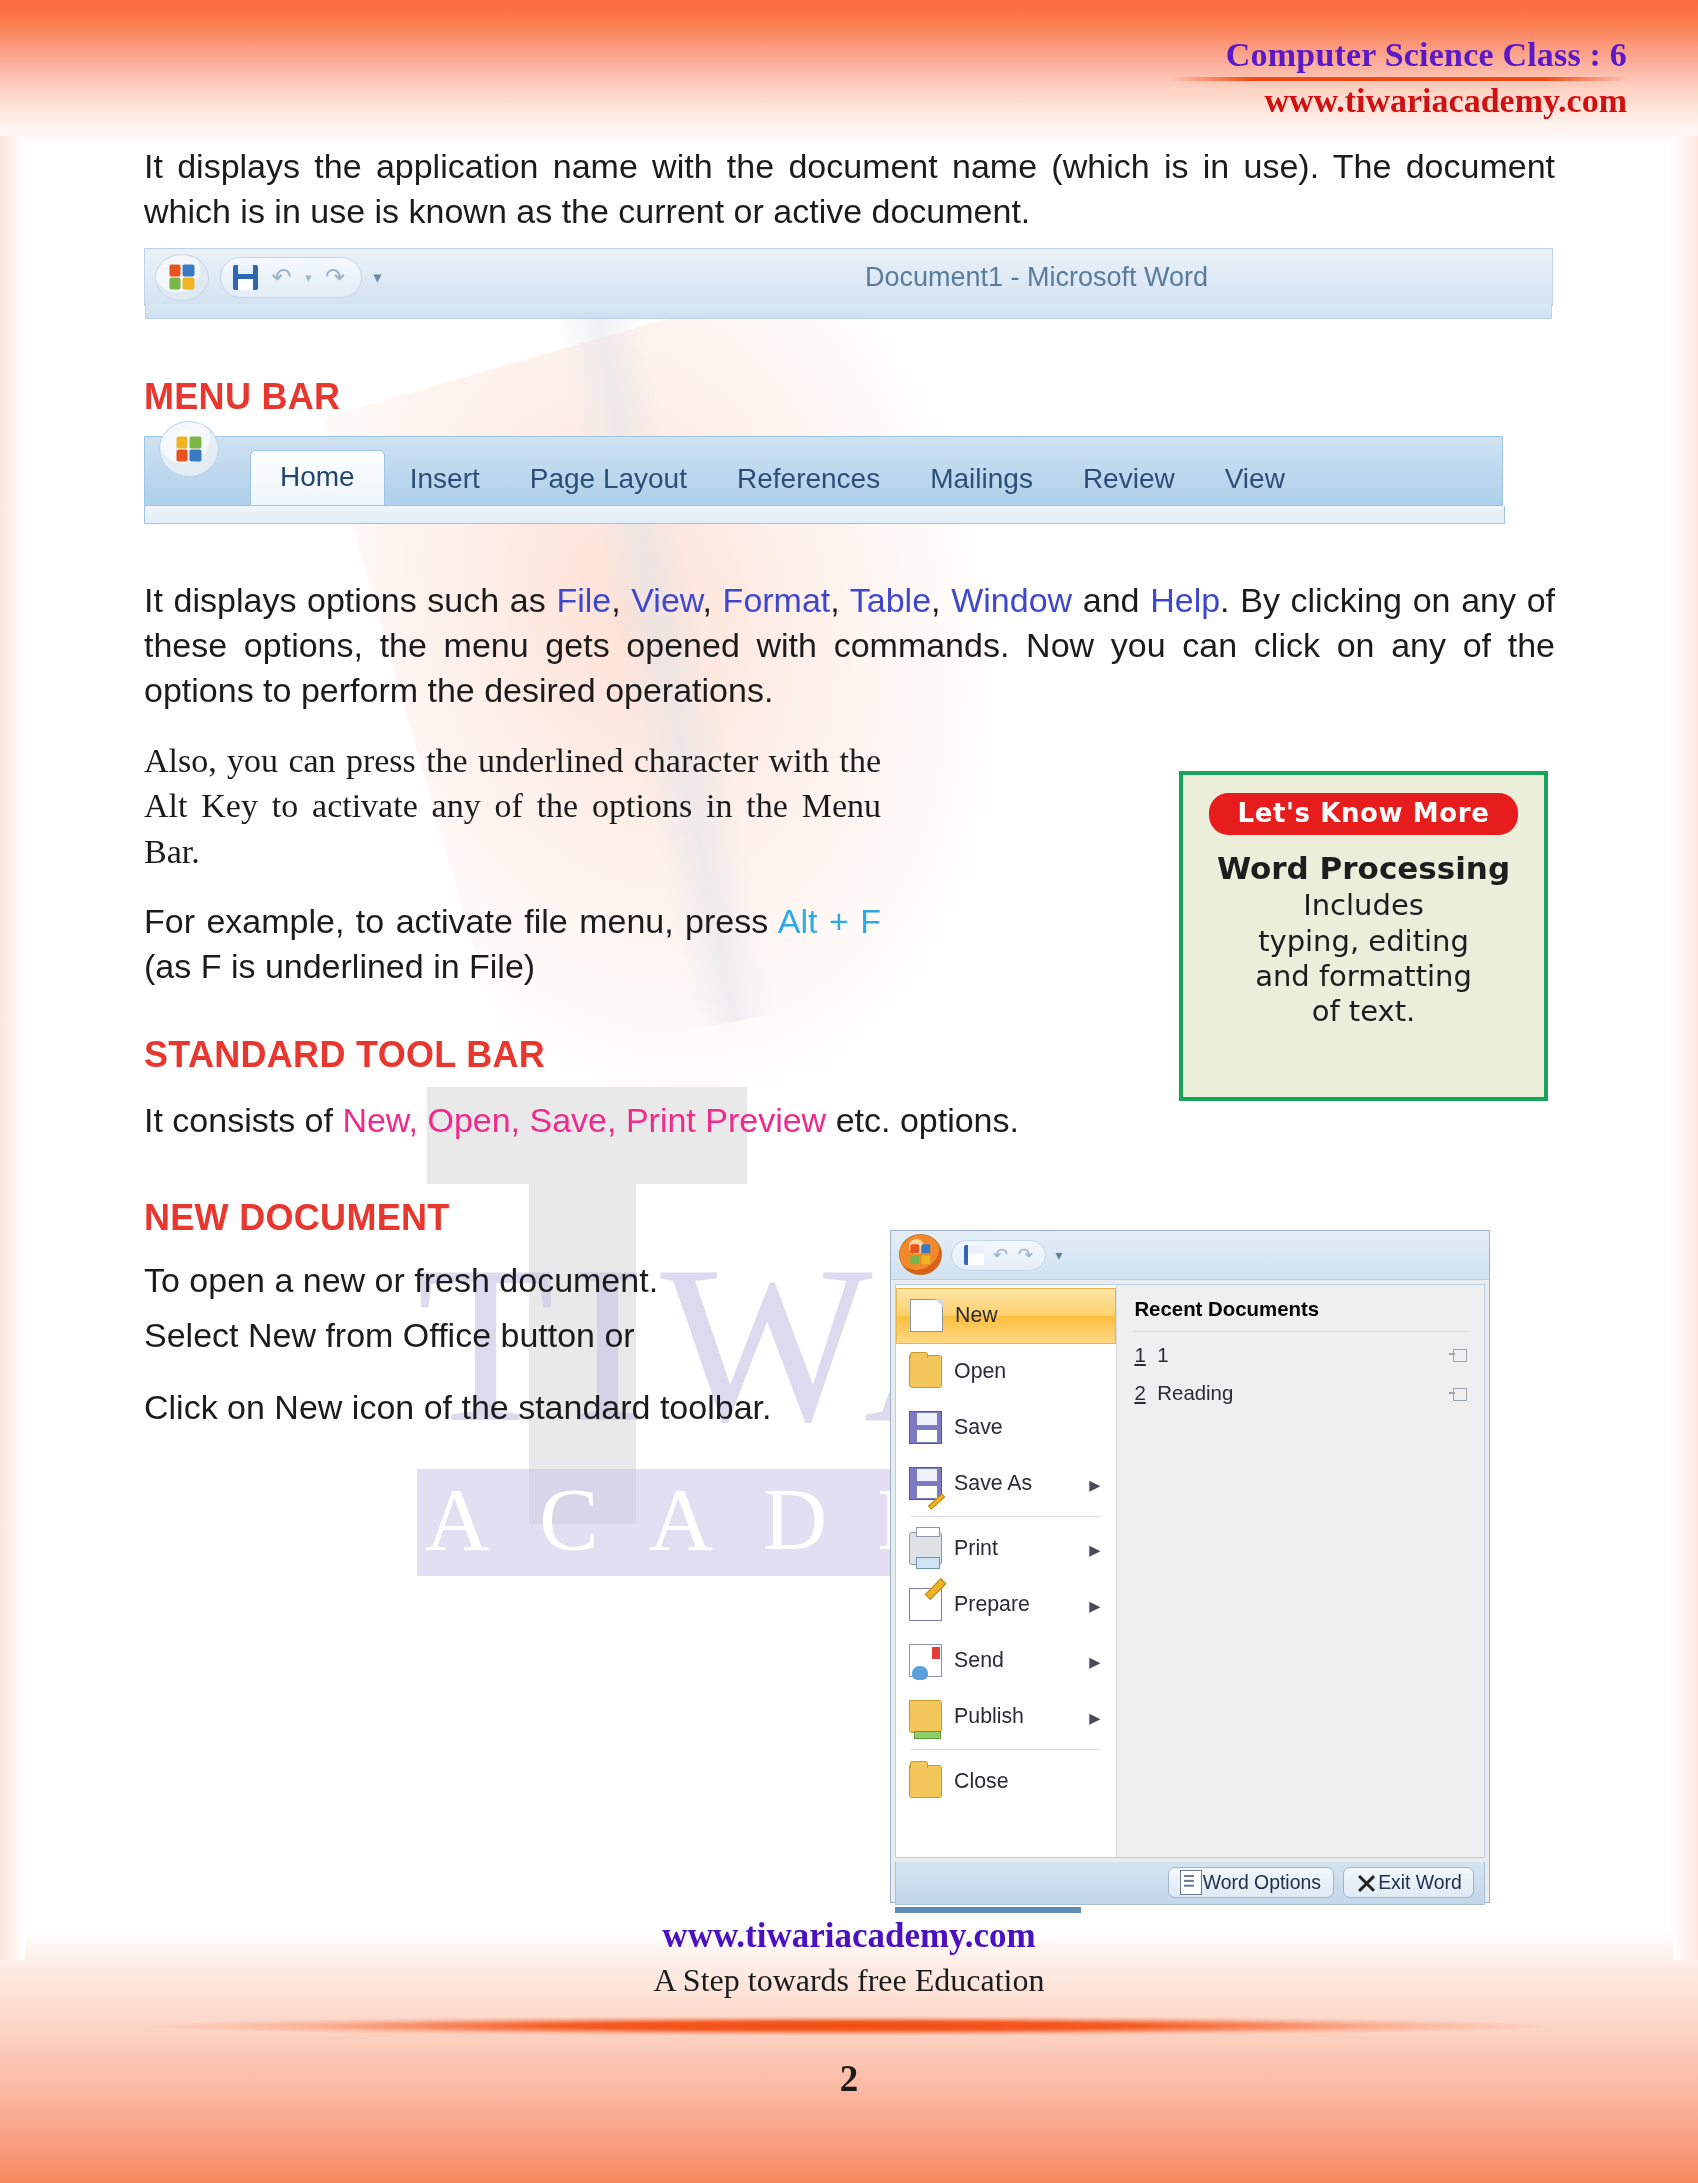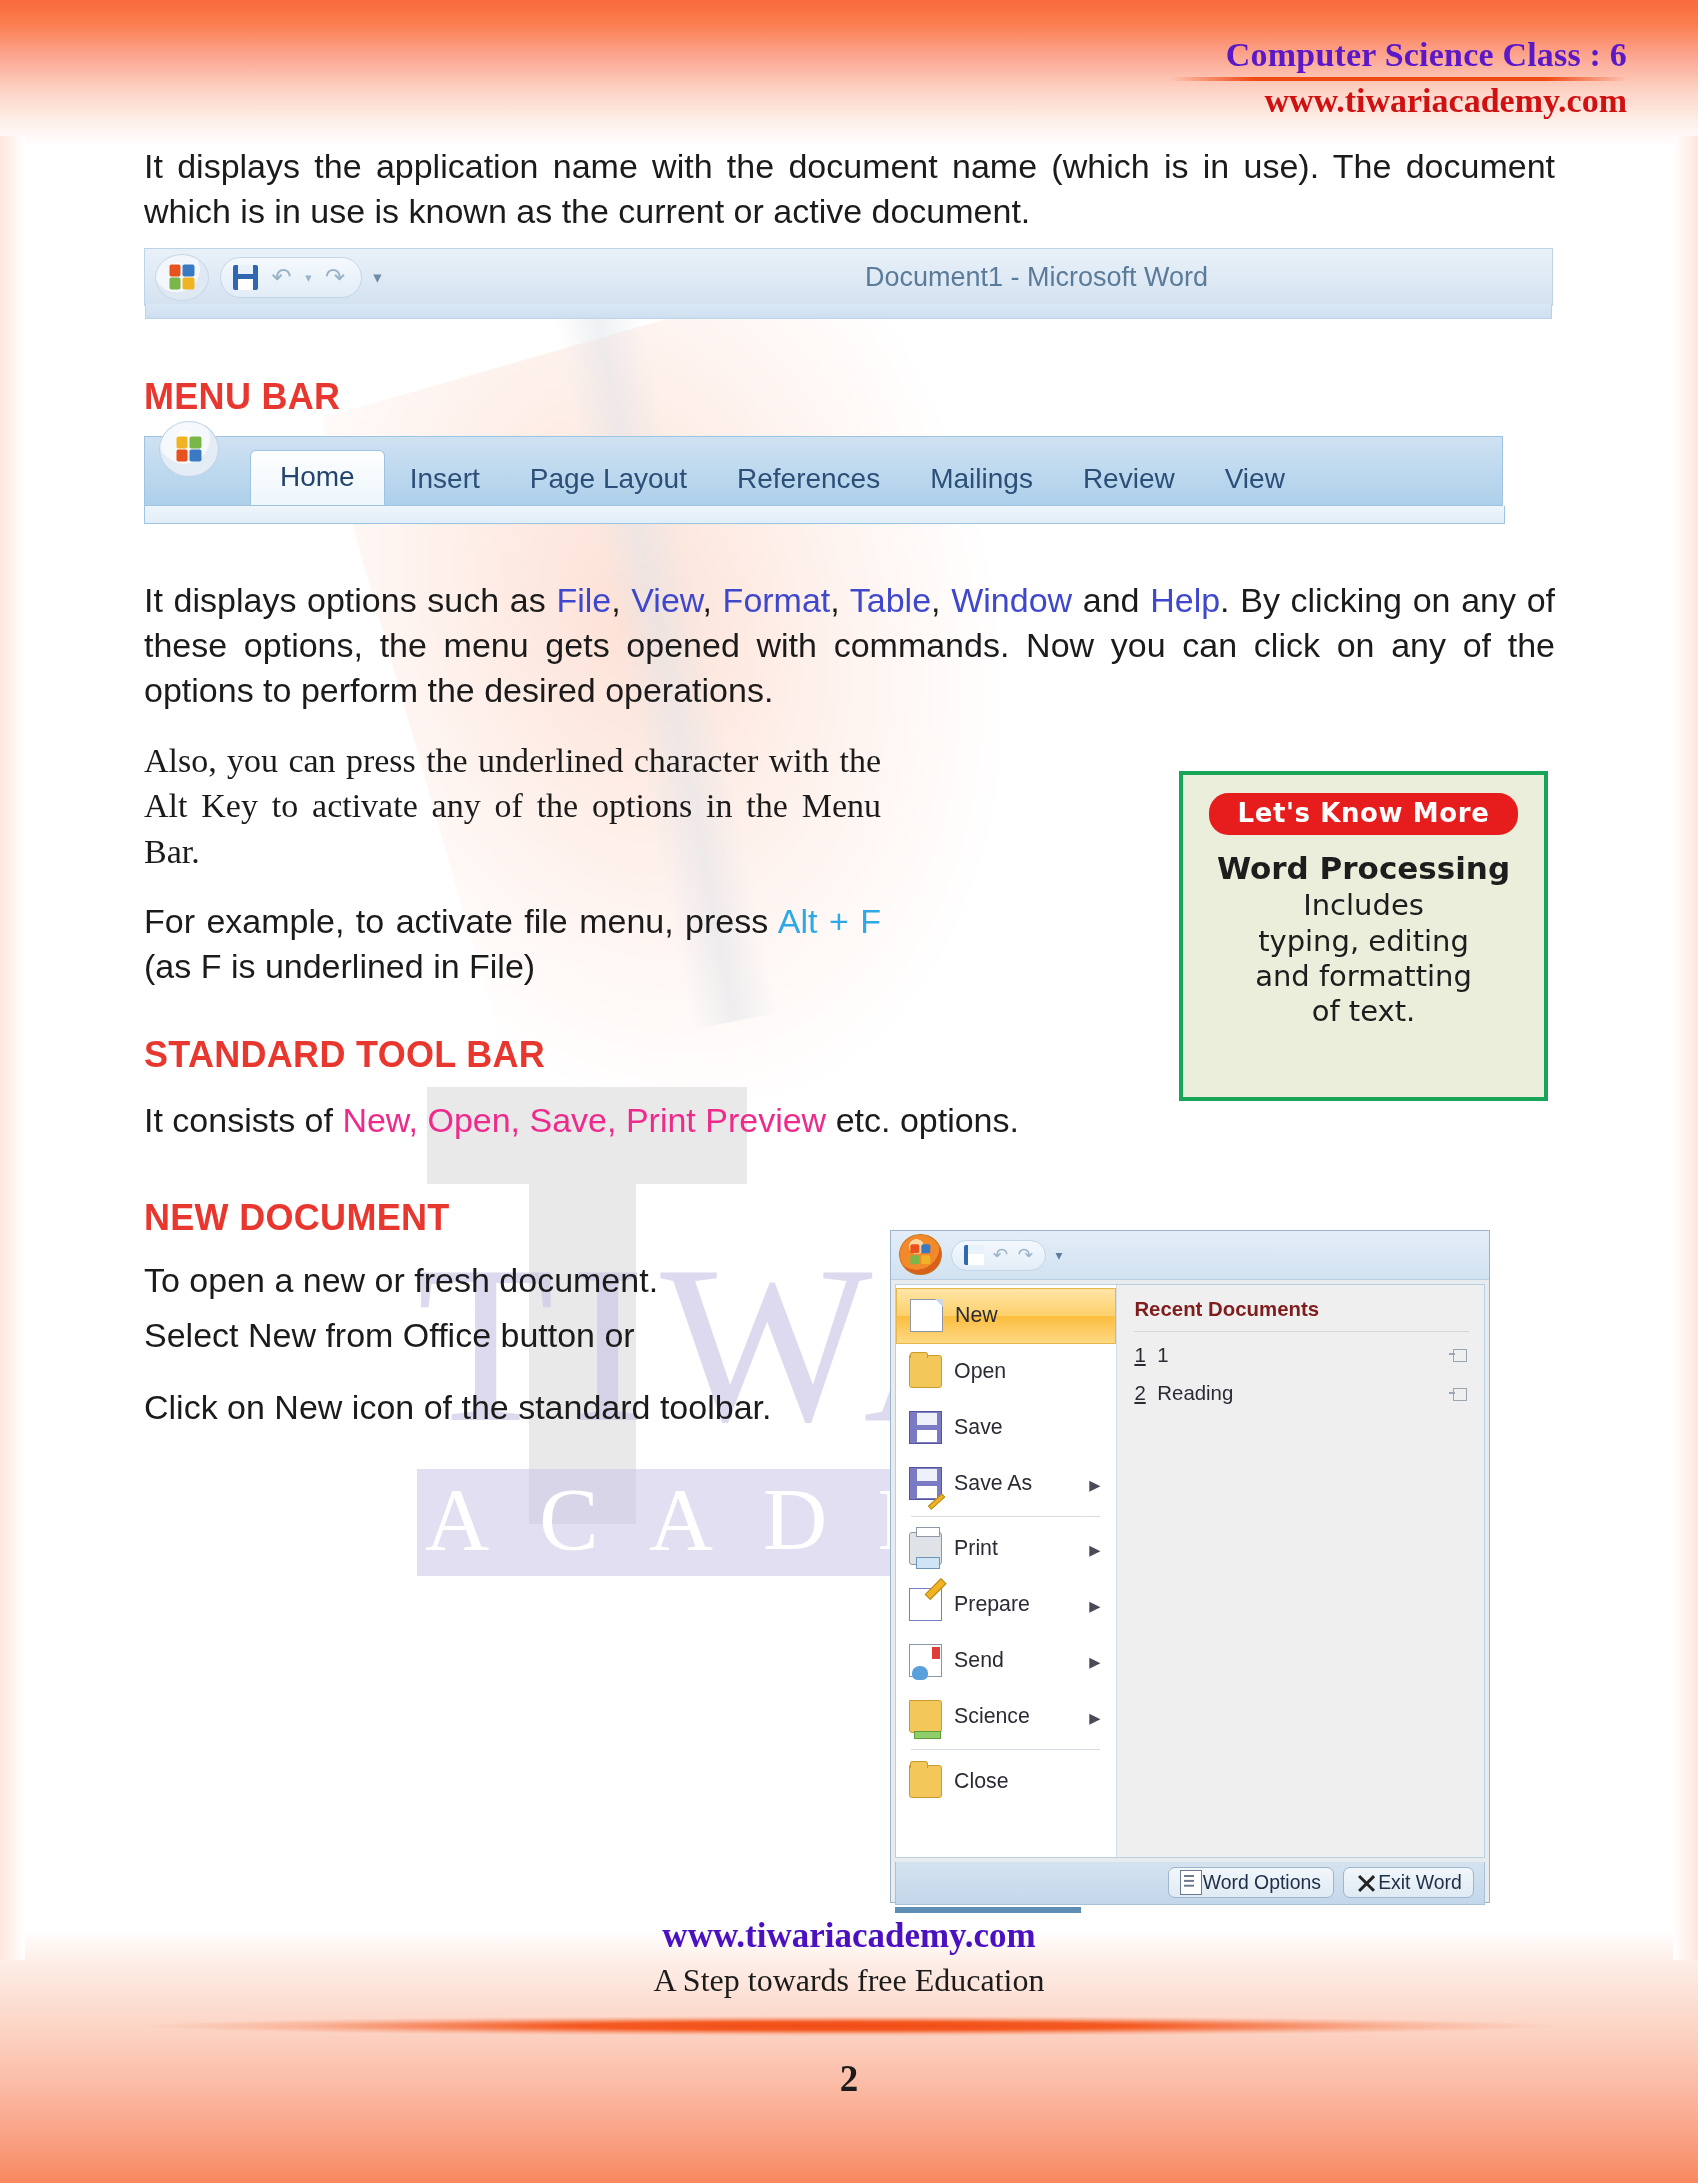--- a/index.html
+++ b/index.html
@@ -351,21 +351,21 @@
     background: linear-gradient(to bottom,#ffe5a8,#fdd06a 50%,#fbbe3f 51%,#ffd884);
     border: 1px solid #e8b74a;
   }
   .oi-item .arrow {
     position: absolute; right: 15.5px; top: 50%; transform: translateY(-50%);
     font-size: 14.6px; color: #4b4b58;
   }
   .oi-sep { height: 1px; background: #d7dde3; margin: 3.9px 15.5px; }
 
   .oi-right { flex: 1; background: #efefef; padding: 13.6px 15.5px 0 17.5px; }
-  .oi-right-title { font-size: 20.4px; font-weight: bold; color: #7f1d1d; }
+  .oi-right-title { font-size: 20.4px; font-weight: bold; color: #000000; }
   .oi-right-line { height: 1px; background: #d7d7d7; margin: 9.7px 0 11.6px 0; }
   .oi-recent { display: flex; align-items: center; font-size: 20.4px; color: #2b2b36; margin-bottom: 15.5px; }
   .oi-recent .num { text-decoration: underline; margin-right: 11.6px; }
   .oi-pin {
     margin-left: auto; width: 19.4px; height: 15.5px; position: relative; opacity:.55;
   }
   .oi-pin::before{ content:""; position:absolute; left:3.9px; top:1.9px; width:11.6px; height:10.7px; border:1.9px solid #5a6b80; }
   .oi-pin::after { content:""; position:absolute; left:0px; top:5.8px; width:5.8px; height:1.9px; background:#5a6b80; }
 
   .oi-foot {
@@ -606,21 +606,21 @@
         </div>
 
         <div class="oi-item">
           <span class="ic ic-send"></span>
           <span>Send</span>
           <span class="arrow">▶</span>
         </div>
 
         <div class="oi-item">
           <span class="ic ic-pub"></span>
-          <span>Science</span>
+          <span>Publish</span>
           <span class="arrow">▶</span>
         </div>
 
         <div class="oi-sep"></div>
 
         <div class="oi-item">
           <span class="ic ic-folder"></span>
           <span>Close</span>
         </div>
 

